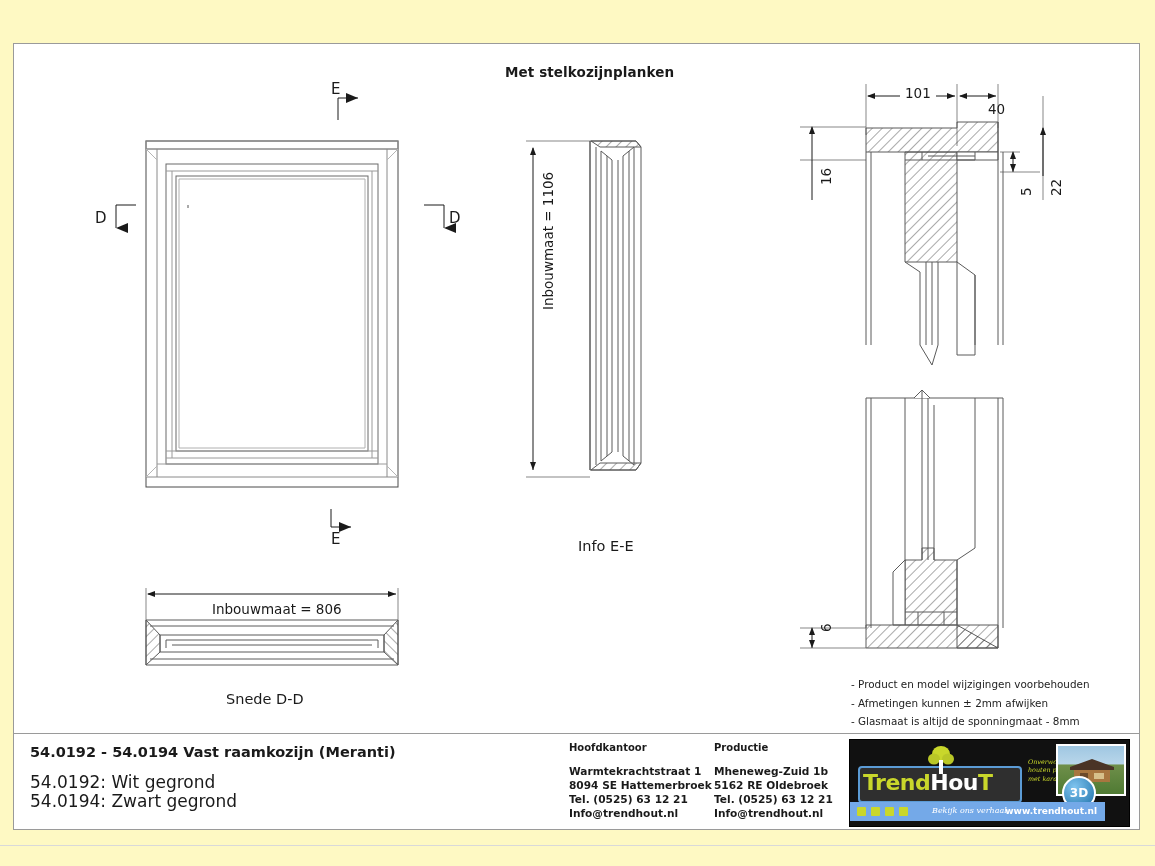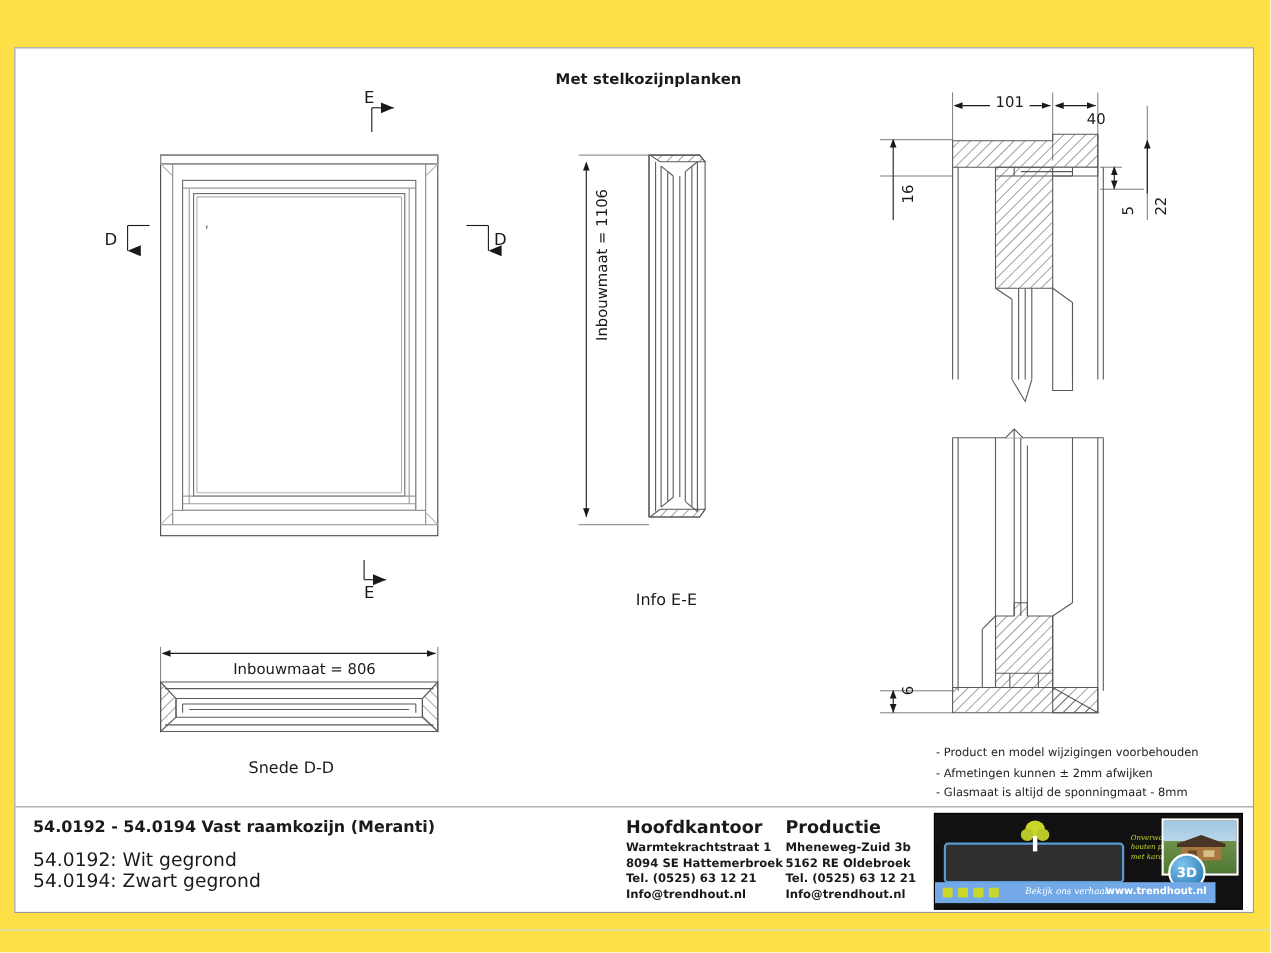--- a/index.html
+++ b/index.html
@@ -1,17 +1,17 @@
 <!DOCTYPE html>
 <html><head>
 <meta charset="utf-8">
 <style>
   html,body{margin:0;padding:0;background:#ffffff;}
   body{width:1155px;height:866px;font-family:"DejaVu Sans",sans-serif;color:#111;}
-  #stage{position:relative;width:1155px;height:866px;background:#fde047;overflow:hidden;}
+  #stage{position:relative;width:1155px;height:866px;background:#fef9c3;overflow:hidden;}
 
   
   .sheet{
     position:absolute;left:13px;top:43px;width:1127px;height:787px;
     background:#ffffff;border:1px solid #9a9a9a;box-sizing:border-box;
   }
   .bottom-rule{position:absolute;left:0;top:845px;width:1155px;height:1px;background:#d9d9d9;}
 
   
   .t{position:absolute;white-space:nowrap;font-family:"DejaVu Sans",sans-serif;color:#1a1a1a;}
@@ -21,21 +21,21 @@
   .secletter{font-size:15px;}
   .vert{transform-origin:0 0;}
 
   
   svg.draw{position:absolute;left:0;top:0;width:1155px;height:866px;overflow:visible;pointer-events:none;}
 
   
   .tb-sep{position:absolute;background:#9a9a9a;}
   .tb-name{font-size:14.5px;font-weight:bold;}
   .tb-sub{font-size:17px;}
-  .addr-h{font-size:16px;font-weight:bold;}
+  .addr-h{font-size:10px;font-weight:bold;}
   .addr-l{font-size:10.6px;font-weight:bold;}
   .note{font-size:10.4px;color:#222;}
 
   
   .logo{
     position:absolute;left:849px;top:739px;width:281px;height:88px;
     background:#111111;overflow:hidden;border:1px solid #000;box-sizing:border-box;
   }
   .logo-badge{
     position:absolute;left:8px;top:26px;width:160px;height:33px;
@@ -315,36 +315,37 @@
   <div class="t tb-sub" style="left:30px;top:772px;">54.0192: Wit gegrond</div>
   <div class="t tb-sub" style="left:30px;top:791px;">54.0194: Zwart gegrond</div>
 
   <div class="t addr-h" style="left:569px;top:742px;">Hoofdkantoor</div>
   <div class="t addr-l" style="left:569px;top:765px;">Warmtekrachtstraat 1</div>
   <div class="t addr-l" style="left:569px;top:779px;">8094 SE Hattemerbroek</div>
   <div class="t addr-l" style="left:569px;top:793px;">Tel. (0525) 63 12 21</div>
   <div class="t addr-l" style="left:569px;top:807px;">Info@trendhout.nl</div>
 
   <div class="t addr-h" style="left:714px;top:742px;">Productie</div>
-  <div class="t addr-l" style="left:714px;top:765px;">Mheneweg-Zuid 3b</div>
+  <div class="t addr-l" style="left:714px;top:765px;">Mheneweg-Zuid 1b</div>
   <div class="t addr-l" style="left:714px;top:779px;">5162 RE Oldebroek</div>
   <div class="t addr-l" style="left:714px;top:793px;">Tel. (0525) 63 12 21</div>
   <div class="t addr-l" style="left:714px;top:807px;">Info@trendhout.nl</div>
 
   <div class="logo">
 
     <div class="logo-badge"></div>
 
     <svg class="tree" viewBox="0 0 34 30">
       <ellipse cx="17" cy="9" rx="9" ry="8" fill="#c9d72b"></ellipse>
       <ellipse cx="10" cy="14" rx="6" ry="5.5" fill="#b9c727"></ellipse>
       <ellipse cx="24" cy="14" rx="6" ry="5.5" fill="#b9c727"></ellipse>
       <rect x="15" y="15" width="4" height="14" fill="#ffffff"></rect>
     </svg>
 
+    <div class="logo-word"><span>Trend</span><span class="w">Hou</span><span>T</span></div>
 
     <div class="slogan">Onverwoestbare houten producten met karakter</div>
 
     <div class="photo">
       <svg class="cabin" viewBox="0 0 48 26">
         <path d="M2,9 L24,1 L46,9 L46,12 L2,12 Z" fill="#4a3426"></path>
         <rect x="6" y="12" width="36" height="12" fill="#a8763f"></rect>
         <rect x="12" y="15" width="8" height="9" fill="#6b4a2a"></rect>
         <rect x="26" y="15" width="10" height="6" fill="#d7c08a"></rect>
       </svg>

